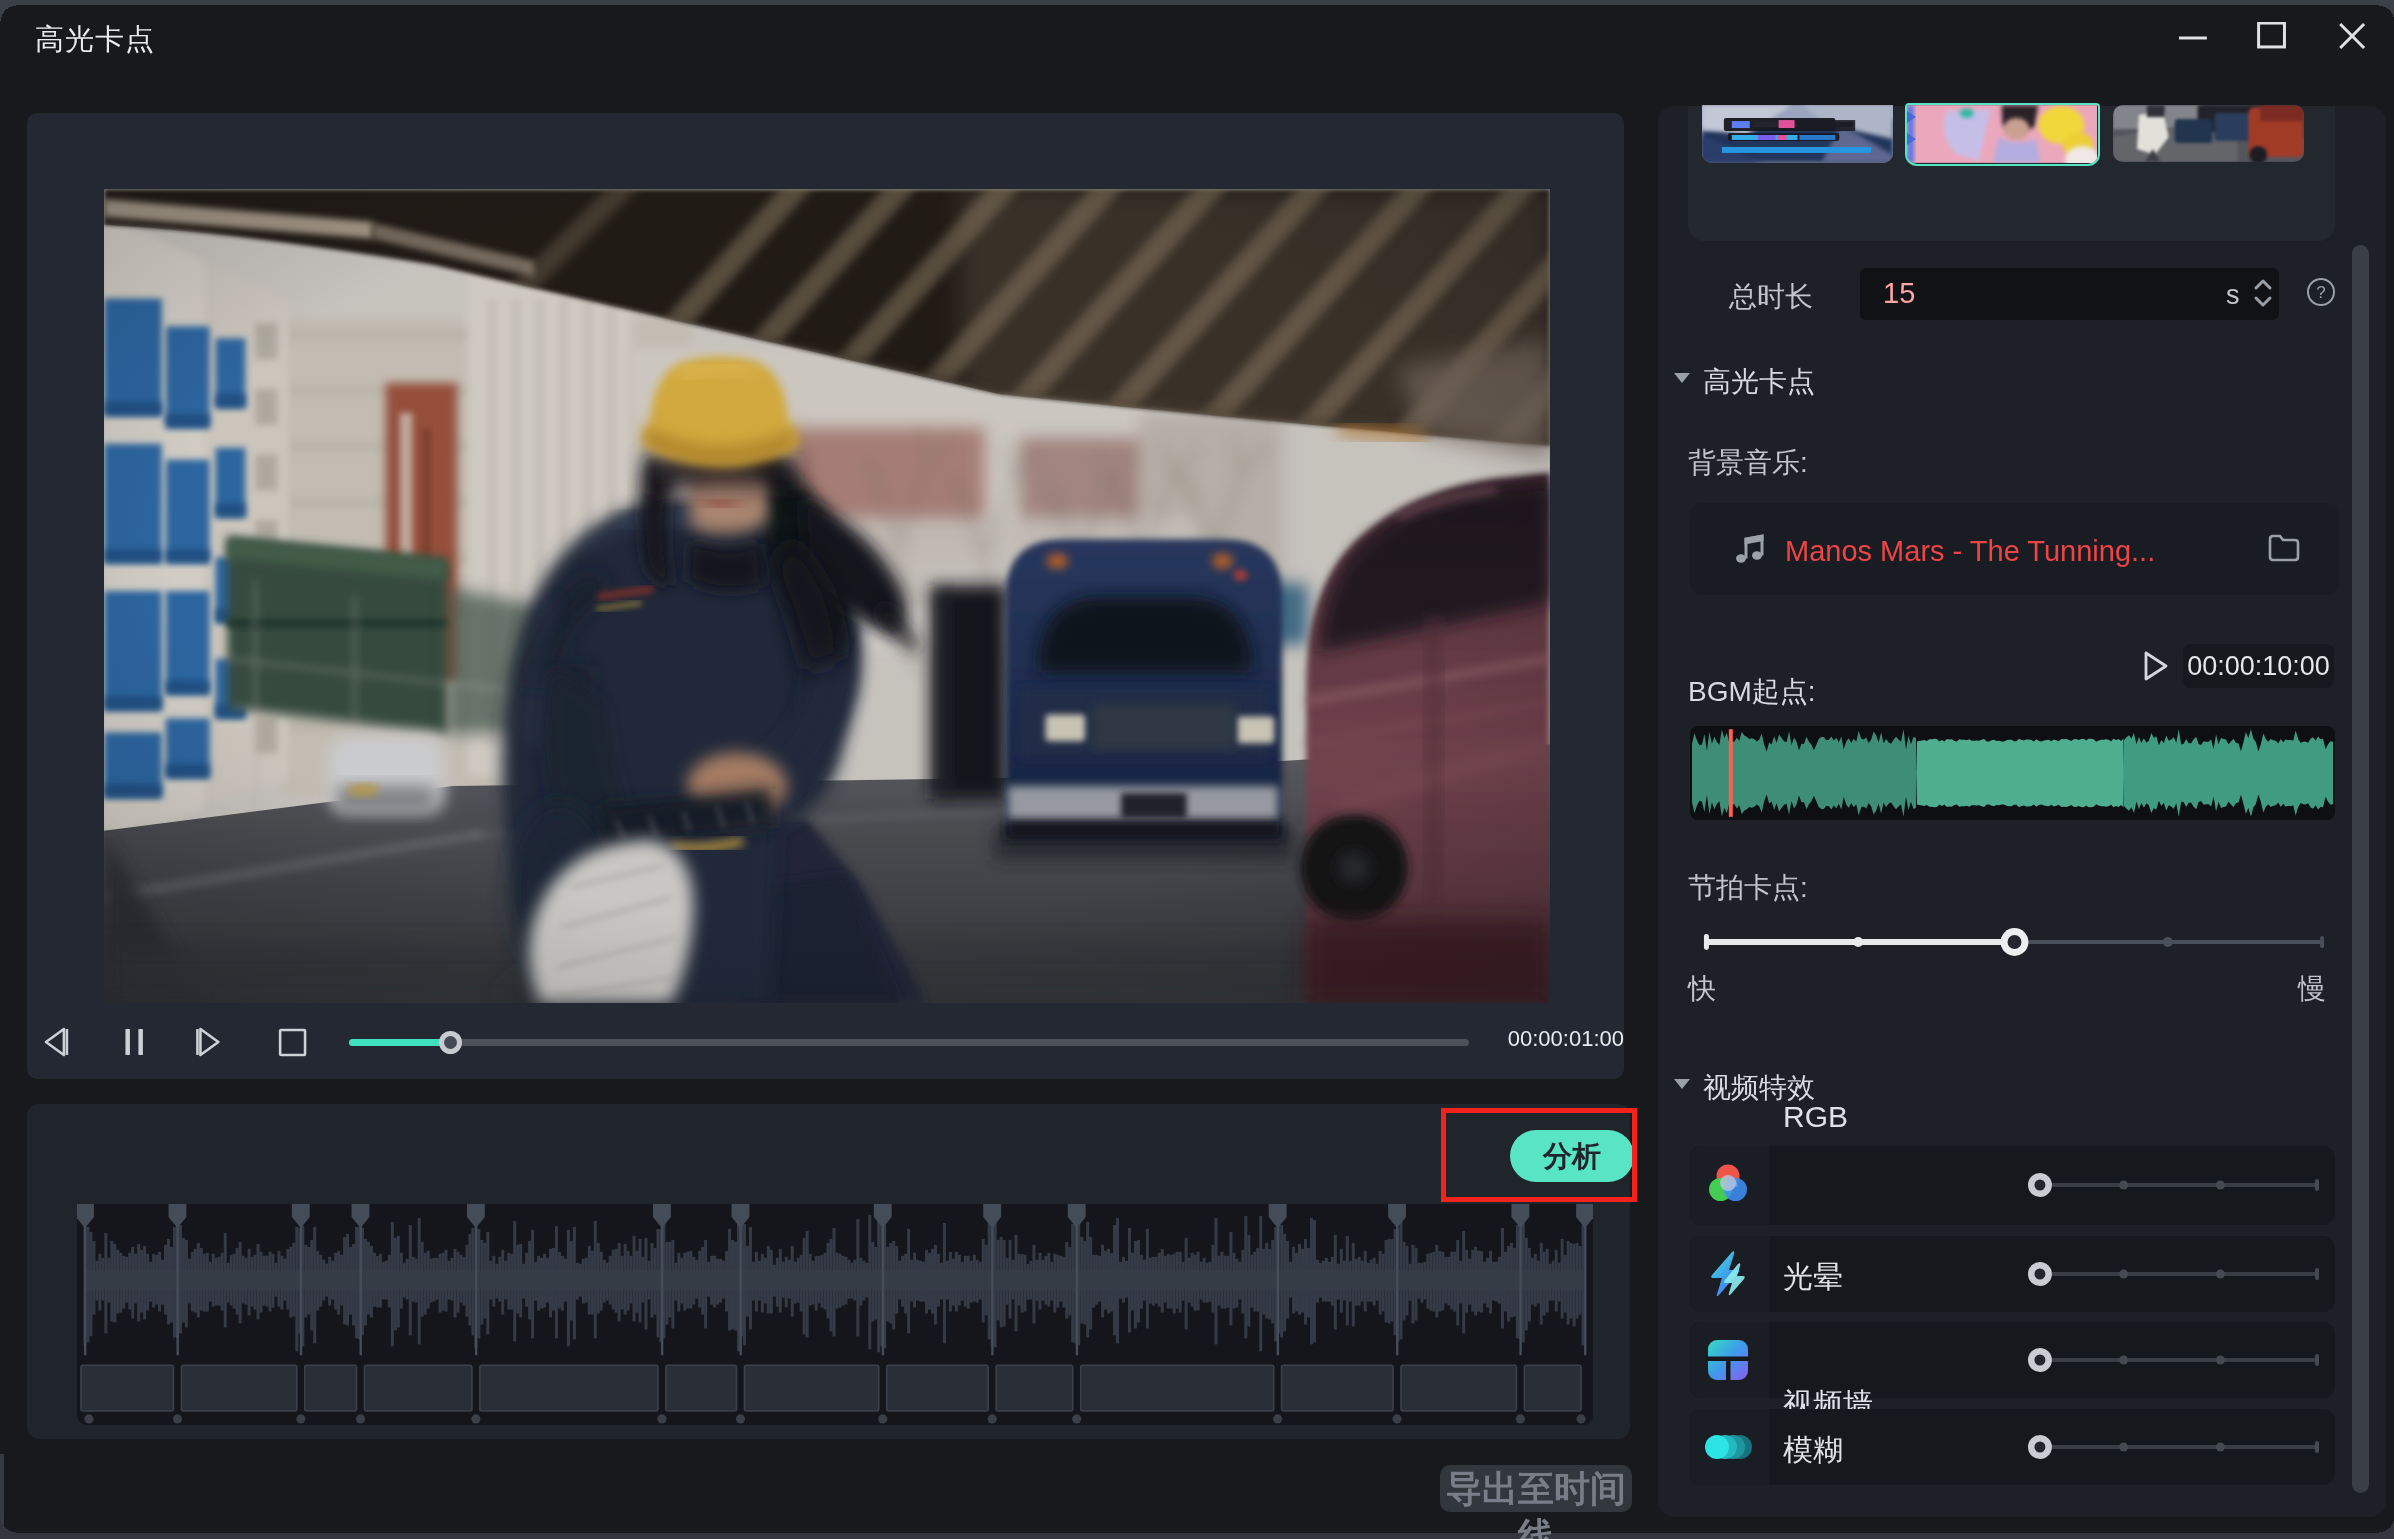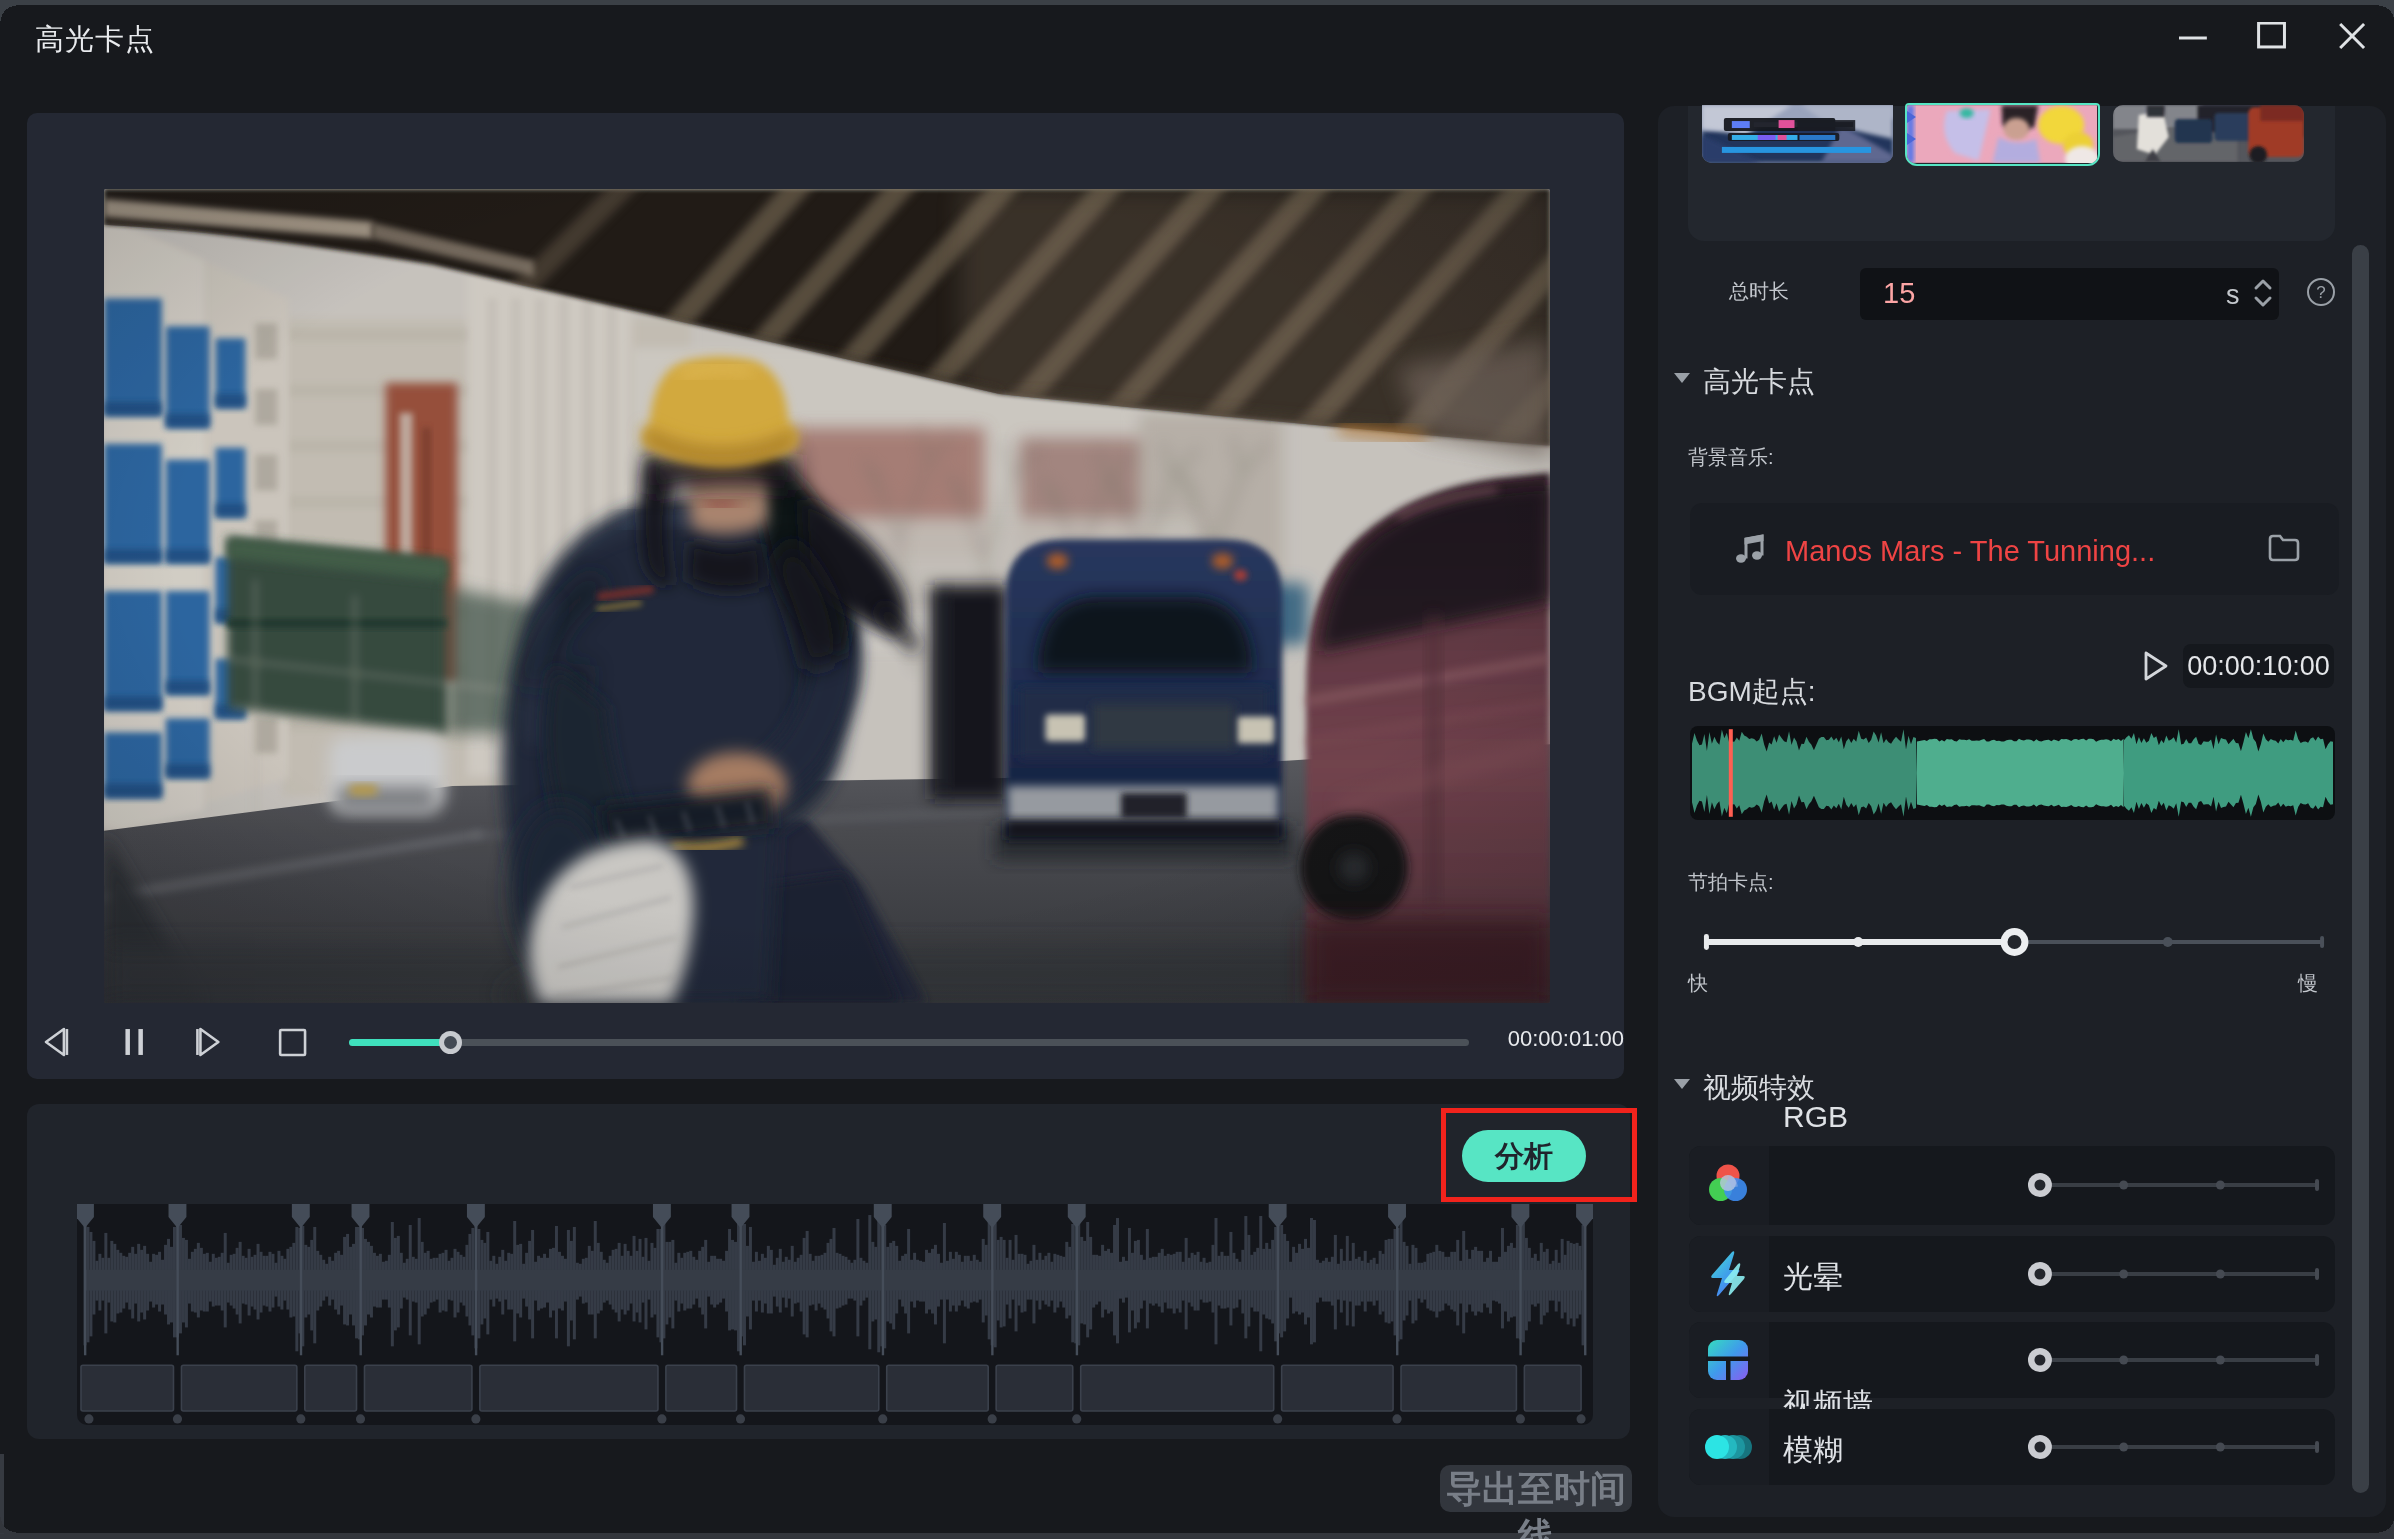--- a/index.html
+++ b/index.html
@@ -9,28 +9,28 @@
   #stage { position:relative; width:2395px; height:1539px; }
   .strip-top { left:0; top:0; width:2395px; height:5px; background:#3b4046; }
   .strip-bottom { left:0; top:1533px; width:2395px; height:6px; background:#33363c; }
   .corner { width:22px; height:22px; }
   .title { left:35px; top:20px; color:#e9ebee; font-size:29px; letter-spacing:1px; }
   #panelPreview { left:27px; top:113px; width:1597px; height:966px; background:#242833; border-radius:10px; }
   #video { left:104px; top:189px; width:1446px; height:814px; overflow:hidden; border-radius:2px; }
   #timecode { left:1423px; top:1026px; width:201px; color:#e9ebee; font-size:22px; text-align:right; }
   #panelWave { left:27px; top:1104px; width:1603px; height:335px; background:#20242b; border-radius:12px; }
   #waveBox { left:77px; top:1204px; width:1516px; height:221px; background:#14161b; border-radius:10px; }
-  #btnAnalyze { left:1462px; top:1130px; width:124px; height:52px; background:#57e5c4; border-radius:26px;
+  #btnAnalyze { left:1510px; top:1130px; width:124px; height:52px; background:#57e5c4; border-radius:26px;
      color:#20242c; font-size:29px; font-weight:bold; text-align:center; line-height:52px; }
   #redRect { left:1441px; top:1108px; width:196px; height:94px; border:5px solid #f2231c; }
   #btnExport { left:1440px; top:1465px; width:192px; height:47px; background:#32363d; border-radius:10px;
      color:#787e87; font-size:36px; font-weight:bold; text-align:center; line-height:47px; }
   #panelRight { left:1658px; top:106px; width:728px; height:1411px; background:#1d2026; border-radius:16px; }
   #thumbCard { left:1688px; top:106px; width:647px; height:135px; background:#23272e; border-radius:0 0 16px 16px; }
-  .rlabel { color:#c2c6cc; font-size:20px; }
+  .rlabel { color:#c2c6cc; font-size:28px; }
   .rlabel-w { color:#d8dbdf; font-size:28px; }
   #inputDur { left:1860px; top:268px; width:419px; height:52px; background:#101216; border-radius:6px; }
   #musicBox { left:1690px; top:503px; width:649px; height:92px; background:#191c22; border-radius:12px; }
   #timeBox { left:2183px; top:644px; width:151px; height:44px; background:#15181d; border-radius:8px;
       color:#e4e6e9; font-size:27px; text-align:center; line-height:44px; }
   #bgmWave { left:1690px; top:726px; width:645px; height:94px; background:#0d0f12; border-radius:8px; overflow:hidden; }
   .fxcard { left:1689px; width:646px; height:79px; background:#15181d; border-radius:12px; }
   .fxtile { left:1689px; width:80px; height:79px; background:#1a1d23; border-radius:12px 0 0 12px; }
   .fxlabel { left:1783px; color:#dfe2e6; font-size:30px; }
   #scrollThumb { left:2352px; top:245px; width:17px; height:1248px; background:#3a3f46; border-radius:9px; }

